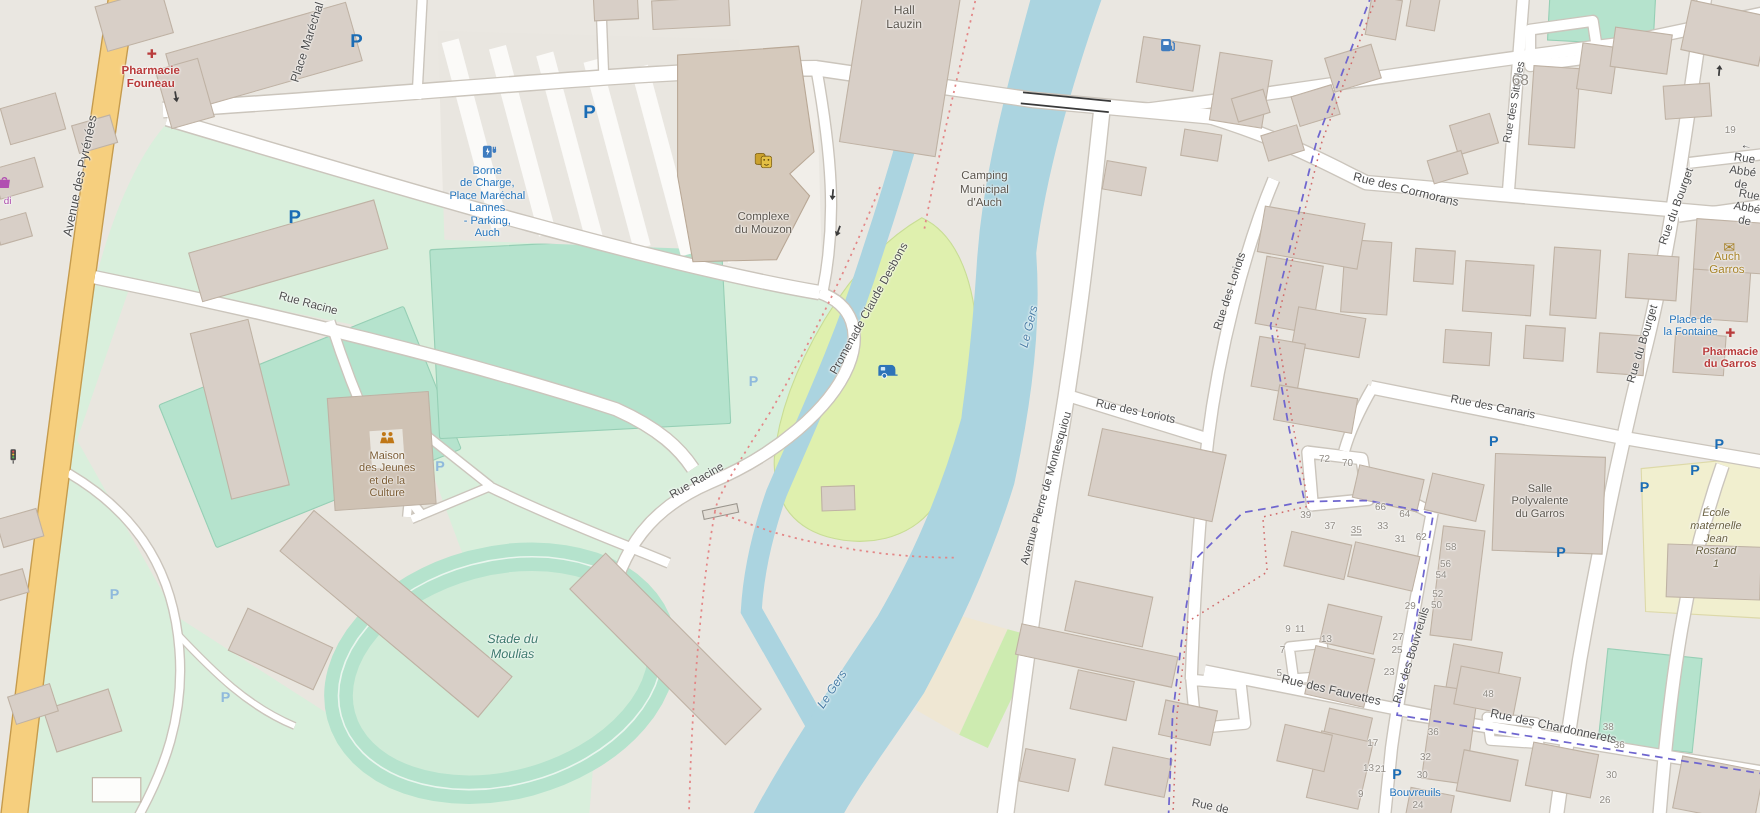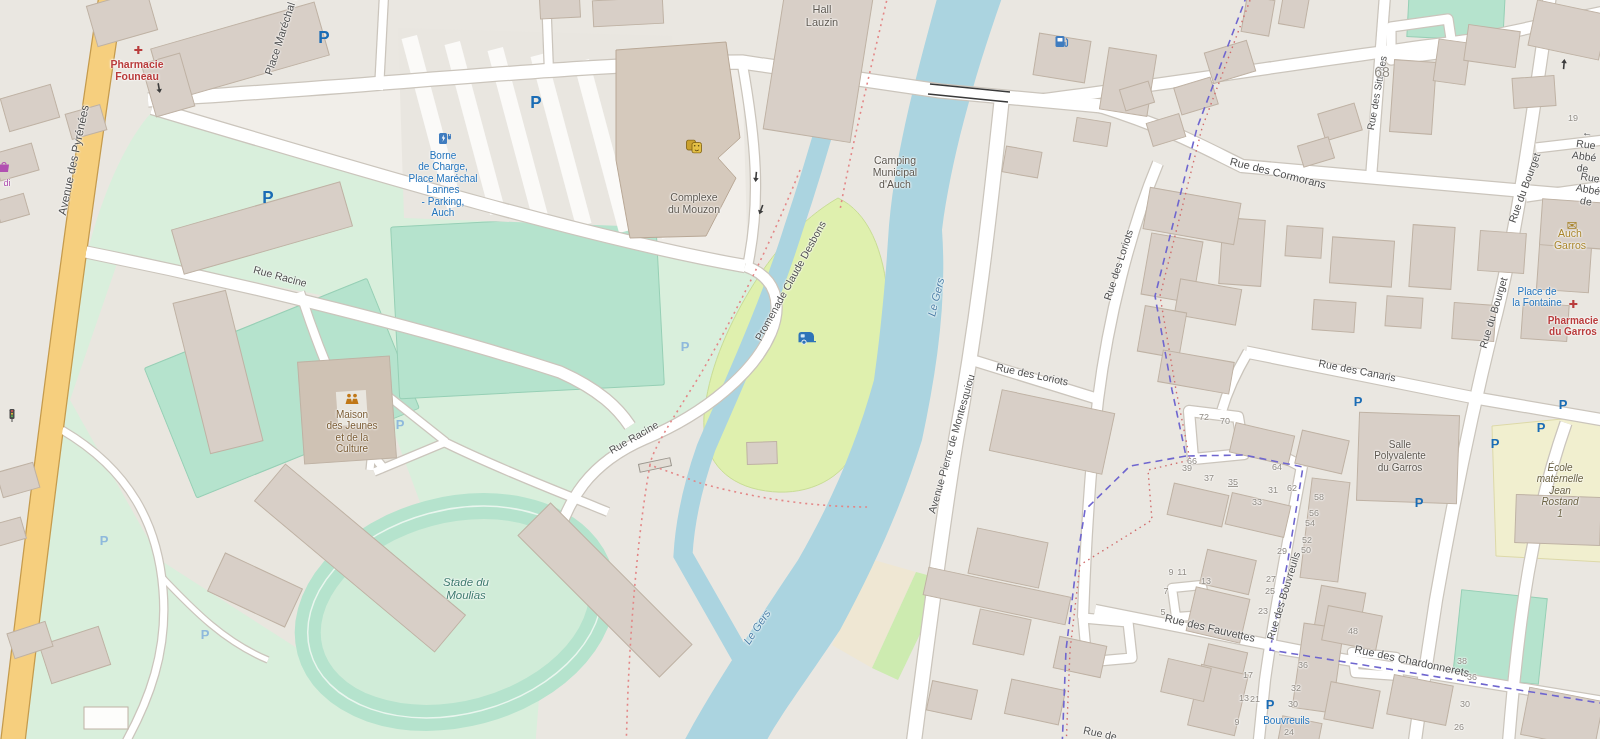--- a/index.html
+++ b/index.html
@@ -273,27 +273,27 @@
       <div class="lbl street" style="left: 1210px; top: 628px; font-size: 11px; --r: 13deg;">Rue des Fauvettes</div>
       <div class="lbl street" style="left: 1284px; top: 596px; font-size: 10.5px; --r: -73deg;">Rue des Bouvreuils</div>
       <div class="lbl street" style="left: 1412px; top: 661px; font-size: 11px; --r: 12deg;">Rue des Chardonnerets</div>
       <div class="lbl poi-blue" style="left: 1268px; top: 721px; font-size: 10px; padding-left: 37px; --r: 0deg;">Bouvreuils</div>
       <div class="lbl poi-purple" style="left: 7px; top: 183px; font-size: 9px; --r: 0deg;">di</div>
       <div class="lbl street" style="left: 1100px; top: 734px; font-size: 10.5px; --r: 12deg;">Rue de</div>
       <div class="lbl housenum" style="left: 1382px; top: 29px; font-size: 14px; margin-top: 44px;">68</div>
       <div class="lbl housenum" style="left: 1573px; top: 118px; font-size: 9px;">19</div>
       <div class="lbl housenum" style="left: 1204px; top: 417px; font-size: 9px;">72</div>
       <div class="lbl housenum" style="left: 1225px; top: 421px; font-size: 9px;">70</div>
-      <div class="lbl housenum" style="left: 1192px; top: 461px; font-size: 9px;">66</div>
+      <div class="lbl housenum" style="left: 1255px; top: 461px; font-size: 9px;">66</div>
       <div class="lbl housenum" style="left: 1277px; top: 467px; font-size: 9px;">64</div>
       <div class="lbl housenum" style="left: 1292px; top: 488px; font-size: 9px;">62</div>
       <div class="lbl housenum" style="left: 1187px; top: 468px; font-size: 9px;">39</div>
       <div class="lbl housenum" style="left: 1209px; top: 478px; font-size: 9px;">37</div>
       <div class="lbl housenum" style="left: 1233px; top: 482px; font-size: 9px; text-decoration: underline;">35</div>
-      <div class="lbl housenum" style="left: 1257px; top: 502px; font-size: 9px;">33</div>
+      <div class="lbl housenum" style="left: 1257px; top: 478px; font-size: 9px;">33</div>
       <div class="lbl housenum" style="left: 1273px; top: 490px; font-size: 9px;">31</div>
       <div class="lbl housenum" style="left: 1319px; top: 497px; font-size: 9px;">58</div>
       <div class="lbl housenum" style="left: 1314px; top: 513px; font-size: 9px;">56</div>
       <div class="lbl housenum" style="left: 1310px; top: 523px; font-size: 9px;">54</div>
       <div class="lbl housenum" style="left: 1307px; top: 540px; font-size: 9px;">52</div>
       <div class="lbl housenum" style="left: 1306px; top: 550px; font-size: 9px;">50</div>
       <div class="lbl housenum" style="left: 1282px; top: 551px; font-size: 9px;">29</div>
       <div class="lbl housenum" style="left: 1271px; top: 579px; font-size: 9px;">27</div>
       <div class="lbl housenum" style="left: 1270px; top: 591px; font-size: 9px;">25</div>
       <div class="lbl housenum" style="left: 1263px; top: 611px; font-size: 9px; text-align: center;">23</div>

